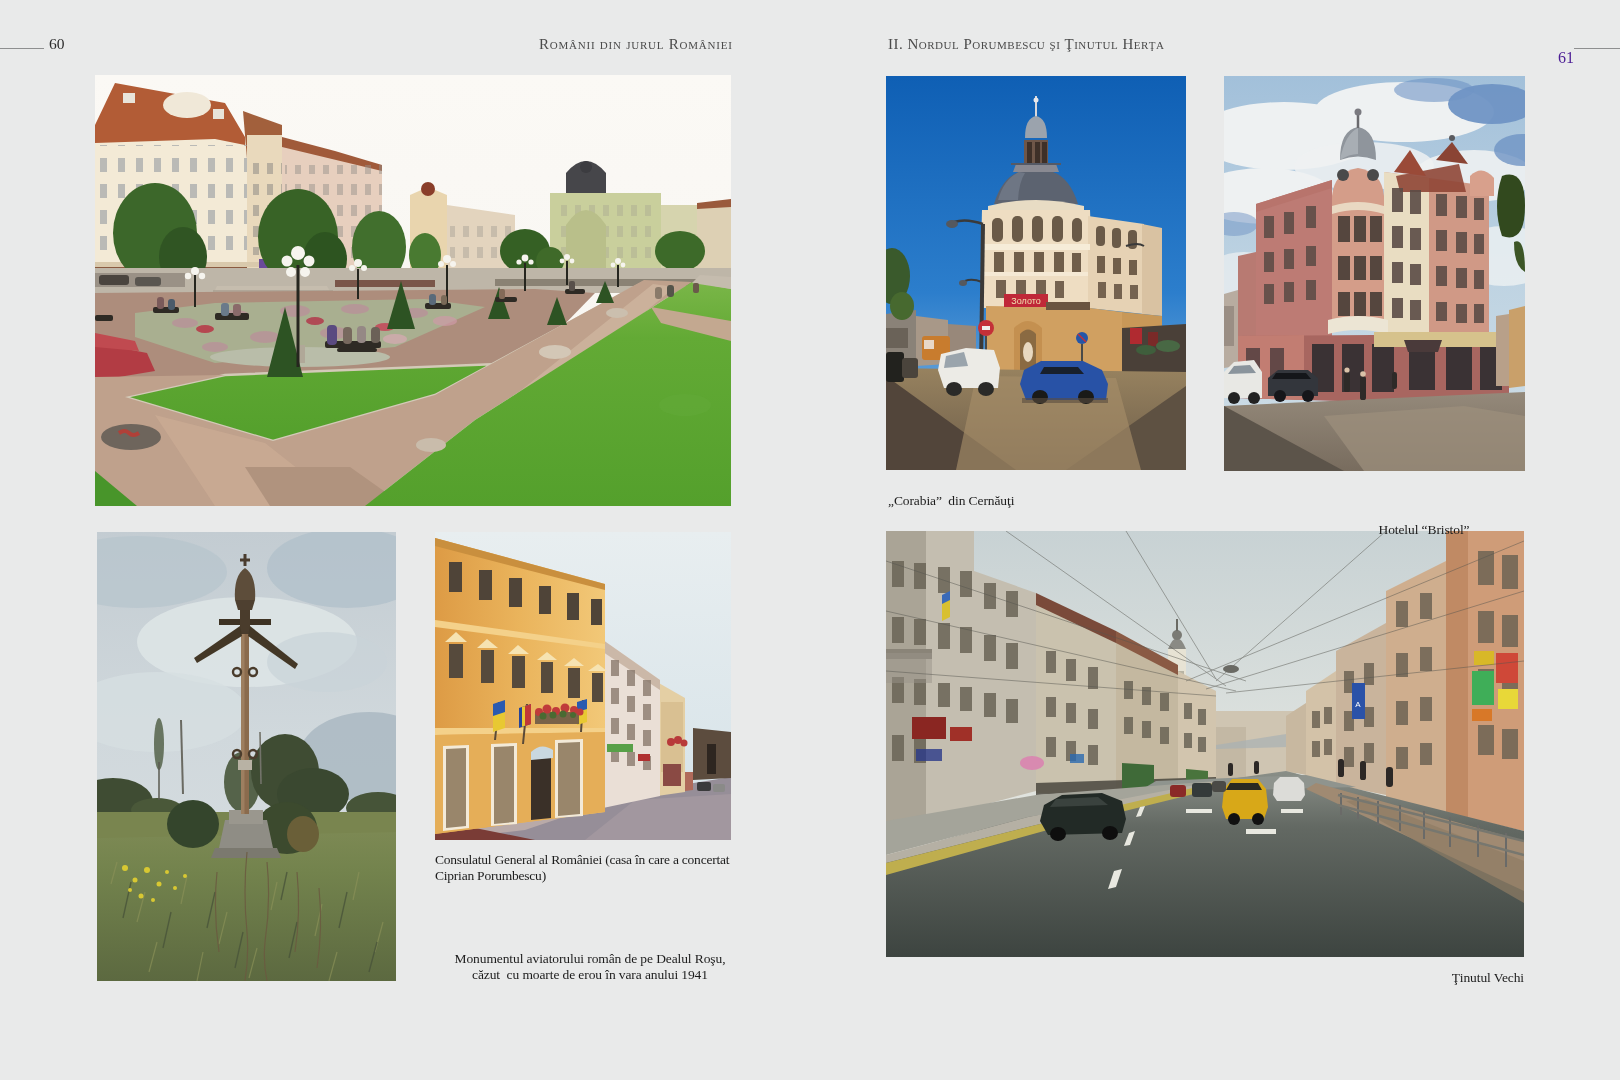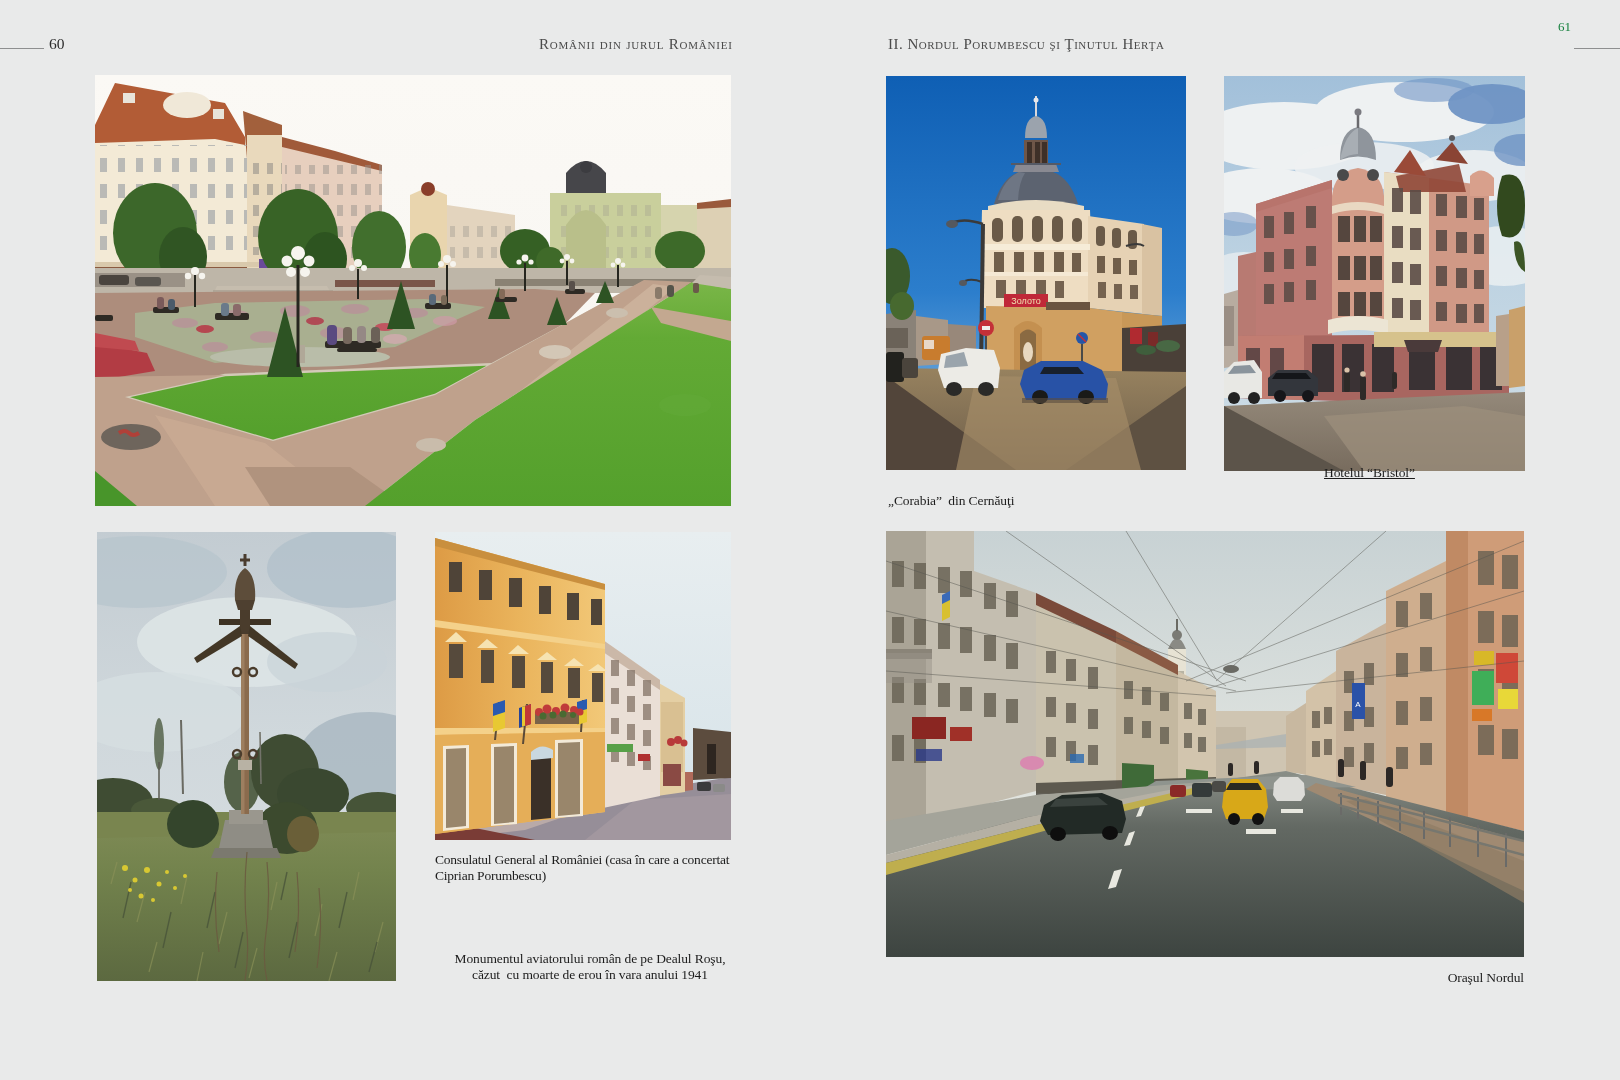--- a/index.html
+++ b/index.html
@@ -11,21 +11,21 @@
   .rule{position:absolute;height:1px;background:#8e8f90;}
   svg{display:block;}
 </style>
 </head>
 <body>
 
 <div class="rule" style="left:0;top:48px;width:44px;"></div>
 <div class="rule" style="left:1574px;top:48px;width:46px;"></div>
 
 <div class="abs" style="left:49px;top:34px;font-size:15.5px;line-height:20px;color:#2c2c2c;">60</div>
-<div class="abs" style="left:1558px;top:17px;font-size:13px;line-height:20px;color:#15803d;">61</div>
+<div class="abs" style="left:1558px;top:48px;font-size:16px;line-height:20px;color:#4c1d95;">61</div>
 
 <div class="hdr" style="left:539px;top:36px;letter-spacing:0.77px;">Românii din jurul României</div>
 <div class="hdr" style="left:888px;top:36px;letter-spacing:0.5px;">II. Nordul Porumbescu şi Ţinutul Herţa</div>
 
 <div class="abs" style="left:95px;top:75px;">
 <svg width="636" height="431" viewBox="0 0 636 431">
  <defs>
   <linearGradient id="p1sky" x1="0" y1="0" x2="0" y2="1">
    <stop offset="0" stop-color="#fbf9f5"></stop>
           <stop offset="0.7" stop-color="#f8f6f2"></stop>
@@ -977,16 +977,16 @@
   <line x1="500" y1="0" x2="330" y2="150"></line>
   <line x1="240" y1="0" x2="330" y2="148"></line>
   <line x1="0" y1="140" x2="330" y2="165"></line>
   <line x1="638" y1="130" x2="340" y2="162"></line>
  </g>
  <ellipse cx="345" cy="138" rx="8" ry="4" fill="#6a6a64"></ellipse>
 </svg>
 </div>
 
 <div class="cap" style="left:888px;top:493px;">„Corabia”&nbsp; din Cernăuţi</div>
-<div class="cap" style="left:1324px;top:465px;width:200px;text-align:left;text-decoration:underline;">Hotelul “Bristol”</div>
+<div class="cap" style="left:1324px;top:522px;width:200px;text-align:center;">Hotelul “Bristol”</div>
 <div class="cap" style="left:435px;top:852px;width:297px;text-align:left;letter-spacing:-0.22px;">Consulatul General al României (casa în care a concertat<br>Ciprian Porumbescu)</div>
 <div class="cap" style="left:435px;top:951px;width:310px;">Monumentul aviatorului român de pe Dealul Roşu,<br>căzut&nbsp; cu moarte de erou în vara anului 1941</div>
-<div class="cap" style="left:1324px;top:970px;width:200px;text-align:right;">Oraşul Nordul</div>
+<div class="cap" style="left:1324px;top:970px;width:200px;text-align:right;">Ţinutul Vechi</div>
 
 </body></html>

